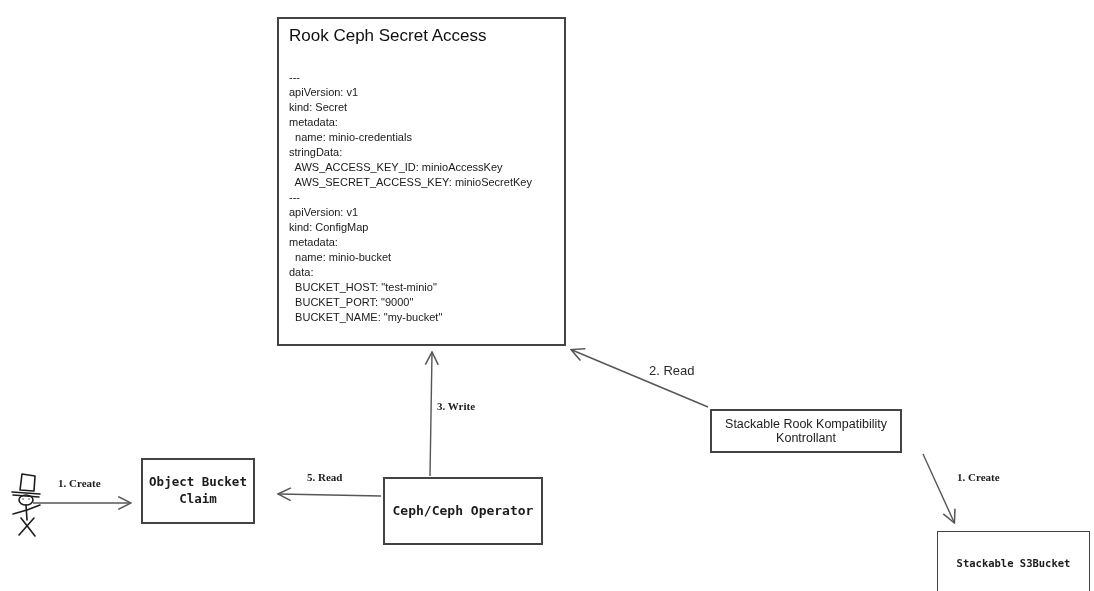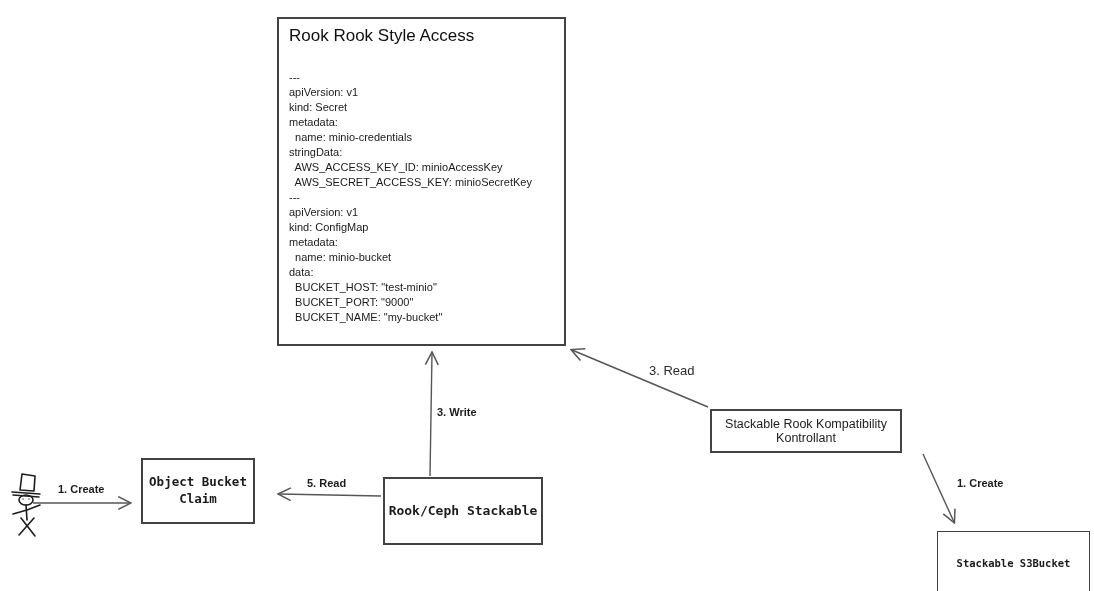--- a/index.html
+++ b/index.html
@@ -59,26 +59,25 @@
     left: 10px; top: 51px;
     margin: 0;
     font-family: "Liberation Sans", sans-serif;
     font-size: 11px;
     line-height: 15px;
     white-space: pre;
     color: #1a1a1a;
   }
   .edge-label {
     position: absolute;
-    font-family: Liberation Sans, sans-serif;
+    font-family: Liberation Serif, serif;
     font-weight: 600;
     font-size: 11px;
     color: #1c1c1c;
     white-space: nowrap;
-    margin-top: 6px;
   }
   .edge-label-sans {
     position: absolute;
     font-family: "Liberation Sans", sans-serif;
     font-size: 13px;
     color: #2a2a2a;
     white-space: nowrap;
   }
   #node-obc      { left: 141px; top: 458px; width: 114px; height: 66px; }
   #node-operator { left: 383px; top: 477px; width: 160px; height: 68px; font-size: 13px; }
@@ -126,21 +125,21 @@
       <path d="M26,505 L27,520"></path>
 
       <path d="M13,514 L27,510 L40,505"></path>
 
       <path d="M21,518 L35,536"></path>
       <path d="M34,518 L19,535"></path>
     </g>
   </svg>
 
   <div class="bigbox">
-    <div class="bigbox-title">Rook Rook Style Access</div>
+    <div class="bigbox-title">Rook Ceph Secret Access</div>
     <pre class="yaml">---
 apiVersion: v1
 kind: Secret
 metadata:
   name: minio-credentials
 stringData:
   AWS_ACCESS_KEY_ID: minioAccessKey
   AWS_SECRET_ACCESS_KEY: minioSecretKey
 ---
 apiVersion: v1
@@ -149,25 +148,25 @@
   name: minio-bucket
 data:
   BUCKET_HOST: "test-minio"
   BUCKET_PORT: "9000"
   BUCKET_NAME: "my-bucket"</pre>
   </div>
 
   <div id="node-obc" class="node mono-node">Object Bucket
 Claim</div>
 
-  <div id="node-operator" class="node mono-node">Rook/Ceph Stackable</div>
+  <div id="node-operator" class="node mono-node">Ceph/Ceph Operator</div>
 
   <div id="node-kontrollant" class="node sans-node">Stackable Rook Kompatibility Kontrollant</div>
 
   <div id="node-s3bucket" class="node mono-node">Stackable S3Bucket</div>
 
   <span id="label-create1" class="edge-label">1. Create</span>
   <span id="label-read2" class="edge-label">5. Read</span>
   <span id="label-write3" class="edge-label">3. Write</span>
-  <span id="label-read4" class="edge-label-sans">3. Read</span>
+  <span id="label-read4" class="edge-label-sans">2. Read</span>
   <span id="label-create5" class="edge-label">1. Create</span>
 
 </div>
 
 </body></html>

